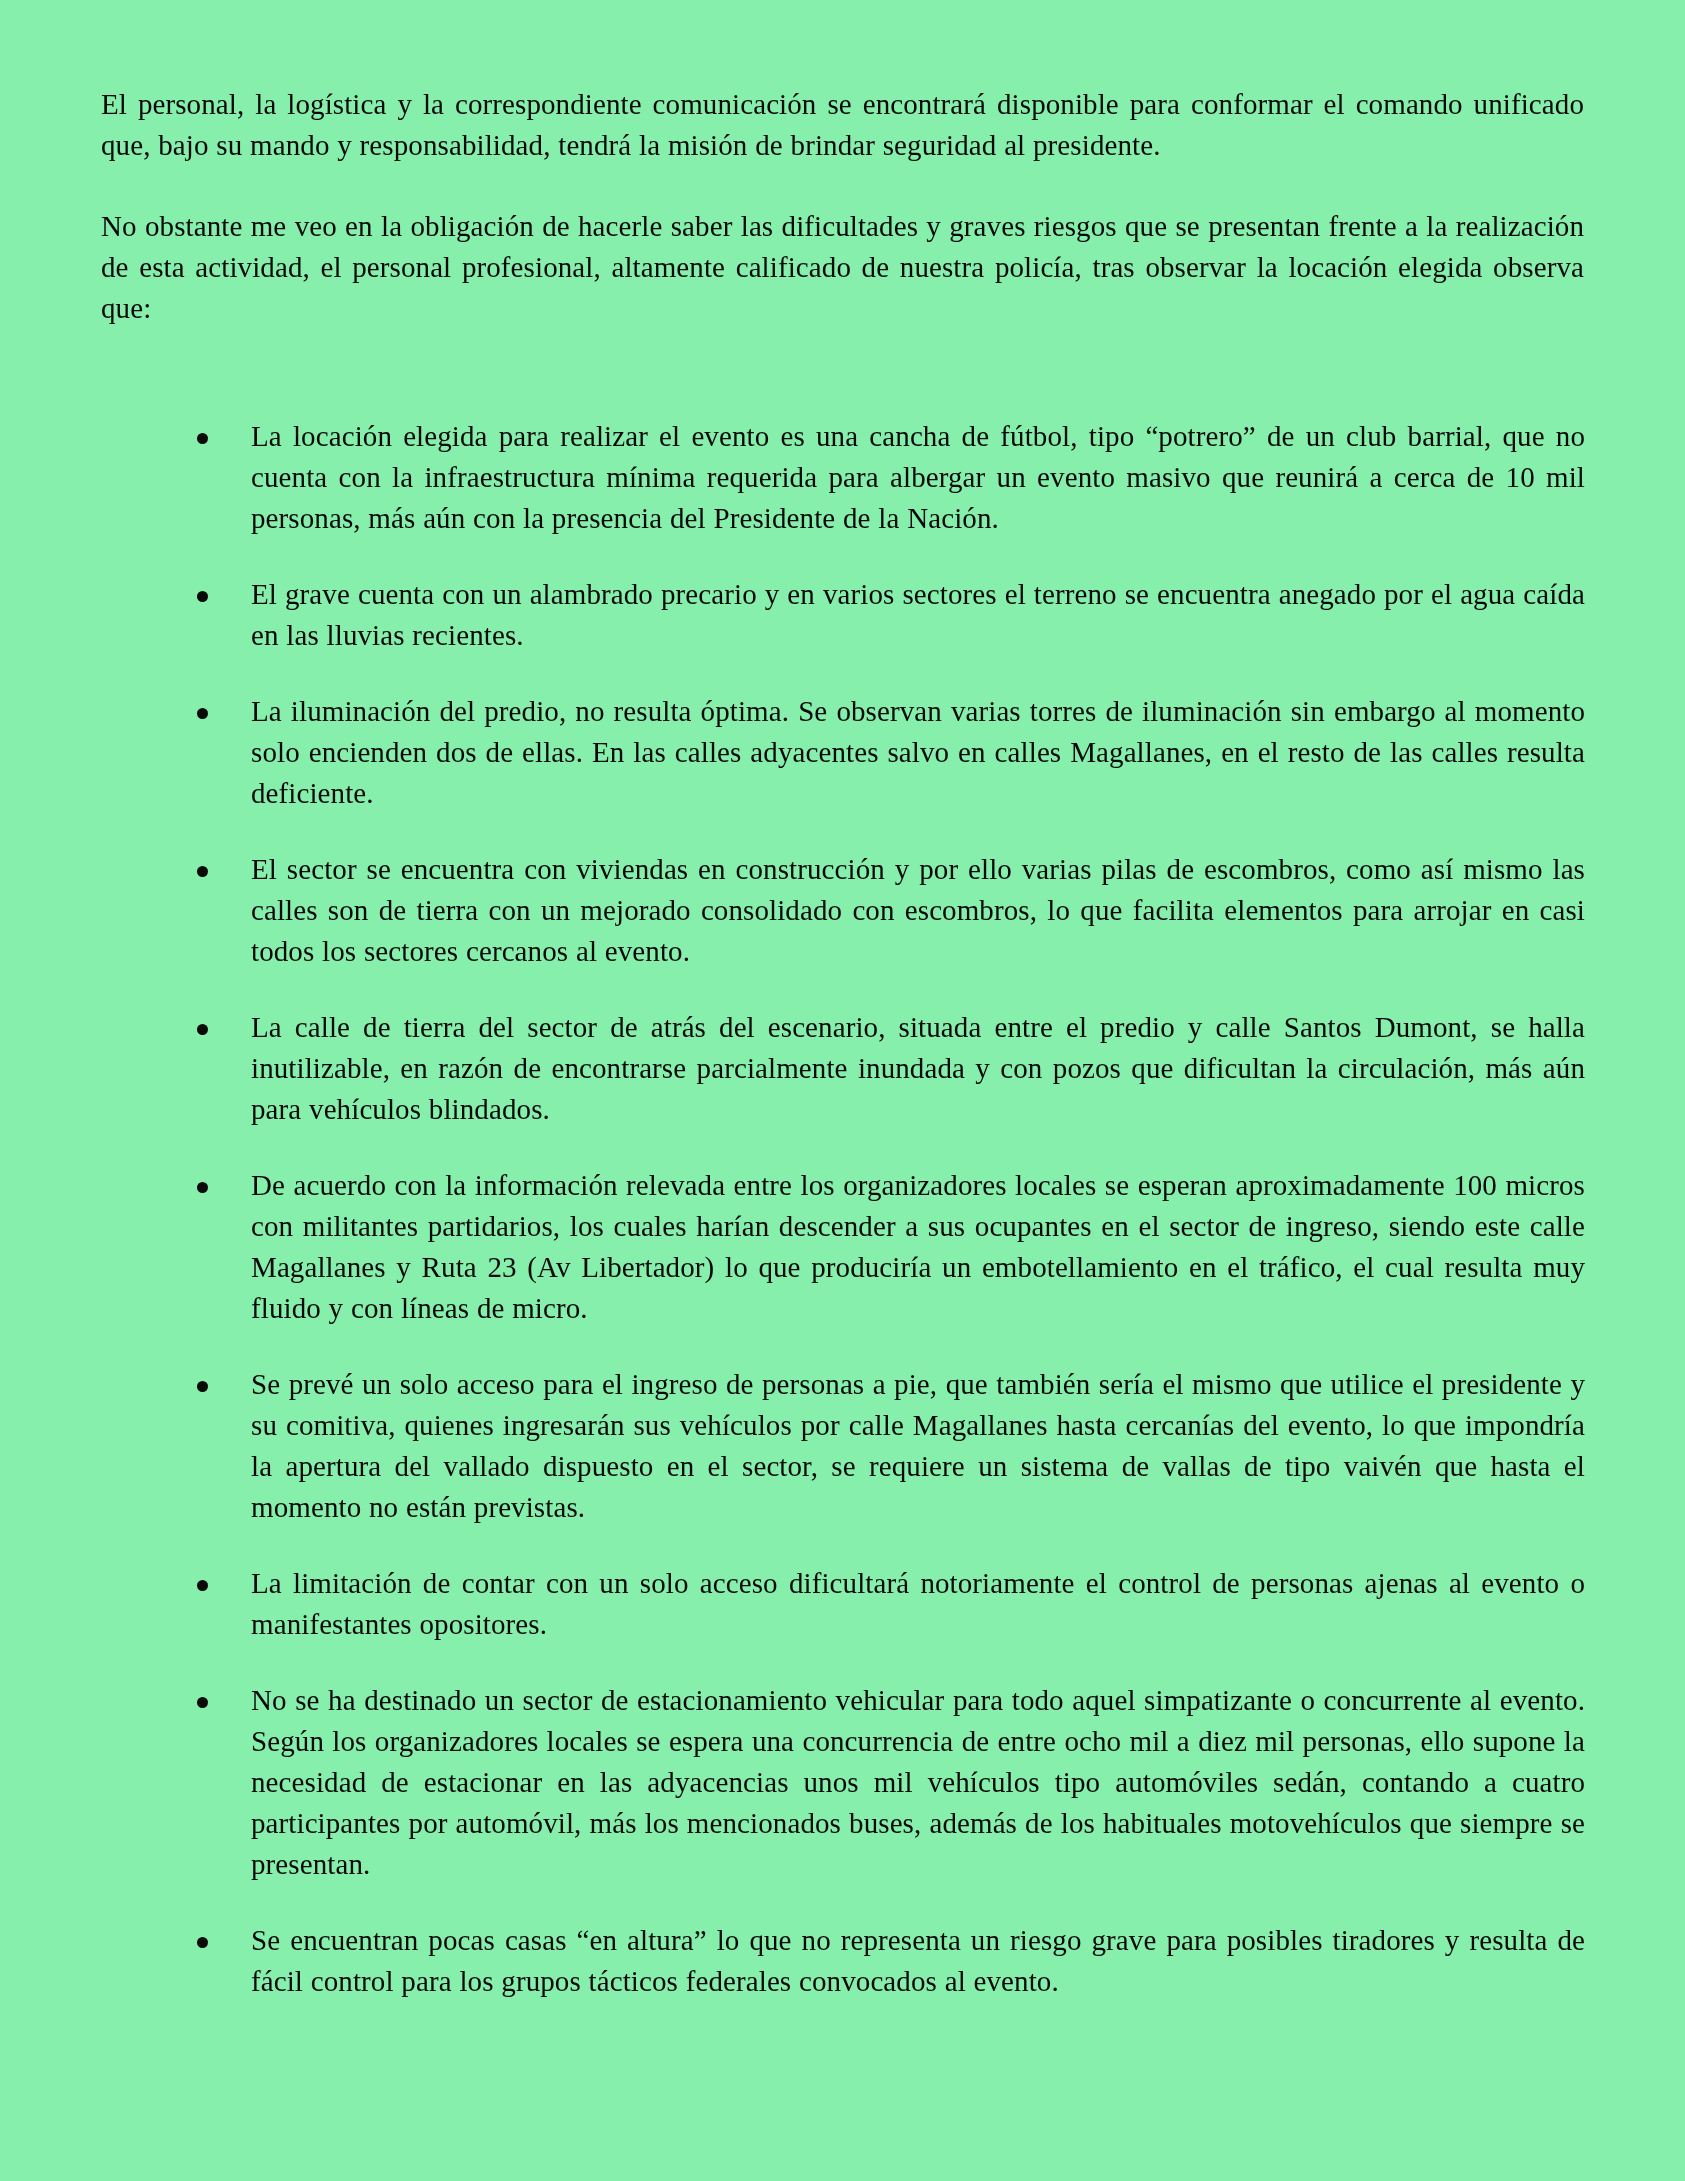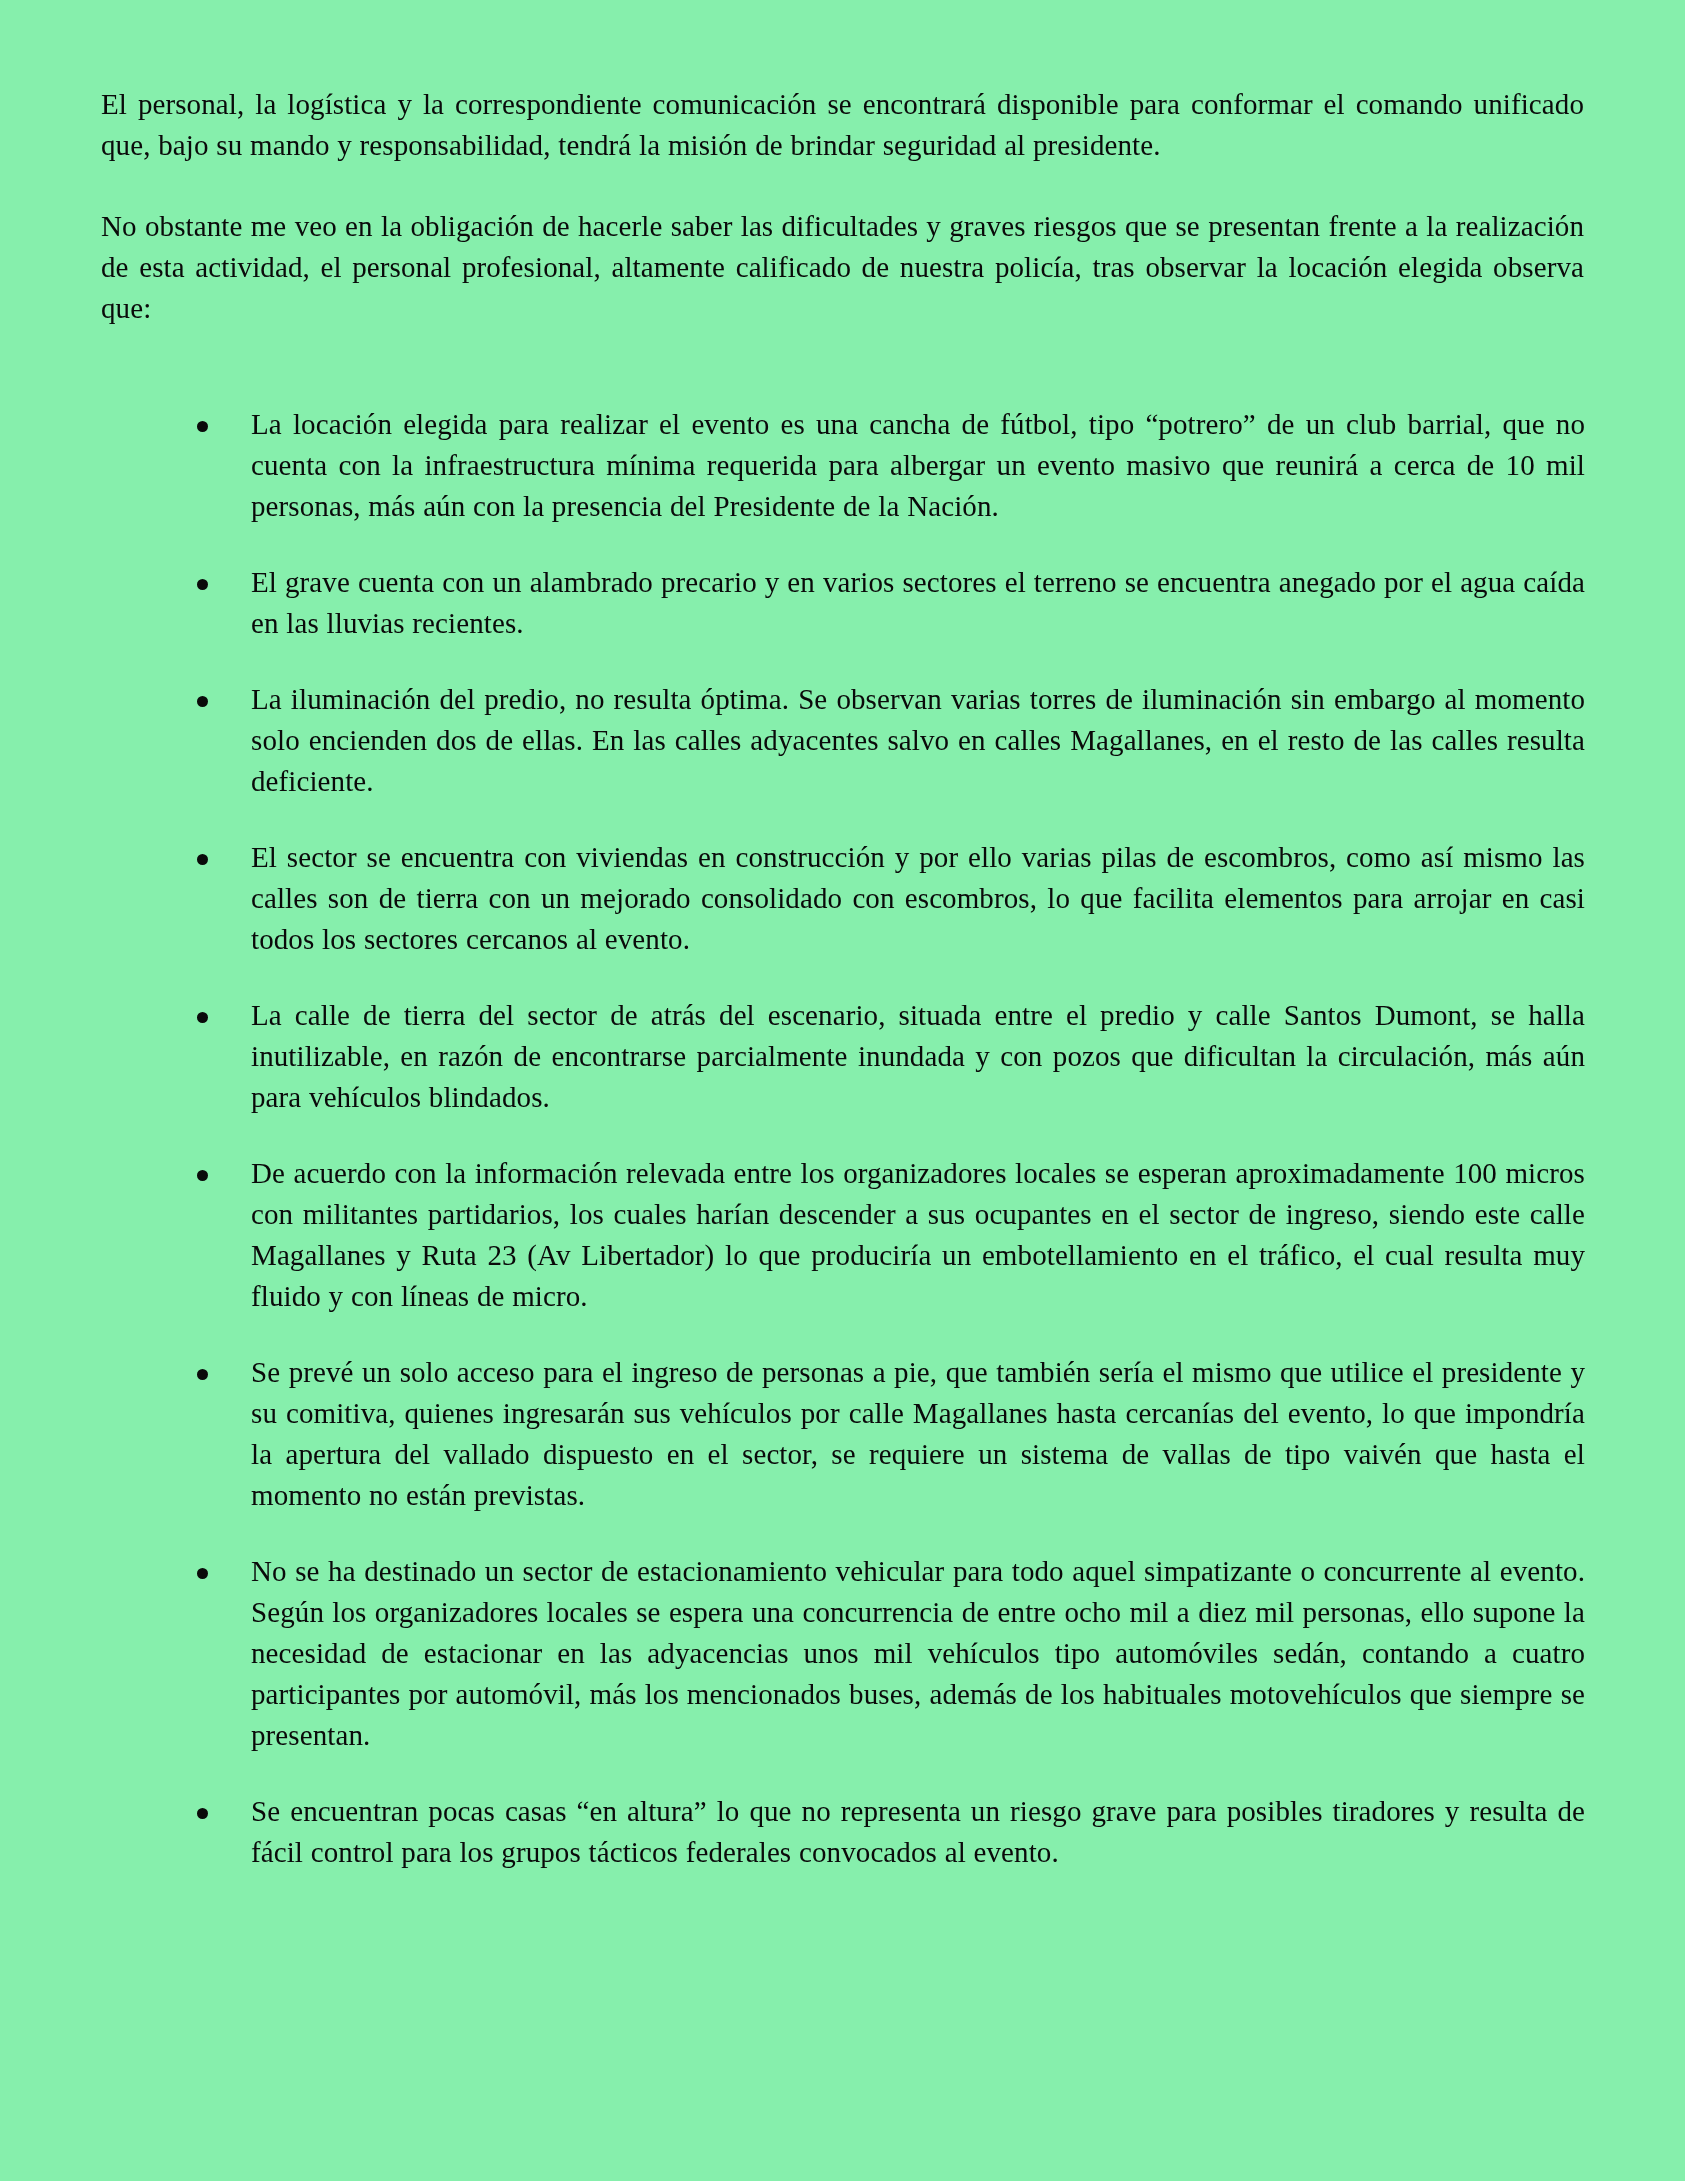--- a/index.html
+++ b/index.html
@@ -29,21 +29,21 @@
   .para {
     font-size: 29px;
     line-height: 41px;
     text-align: justify;
     text-justify: inter-word;
     margin: 0 0 40px 0;
     letter-spacing: 0.1px;
     word-spacing: 0.4px;
   }
   .para:last-of-type {
-    margin-bottom: 0;
+    margin-bottom: 12px;
   }
   .spacer-before-list {
     height: 75px;
   }
   ul.bullets {
     list-style: none;
     margin: 0;
     padding: 0;
     width: 1397px;
     margin-left: 87px;
@@ -113,20 +113,24 @@
       <li>
         <span class="marker"></span>
         <span class="btext">De acuerdo con la información relevada entre los organizadores locales se esperan aproximadamente 100 micros con militantes partidarios, los cuales harían descender a sus ocupantes en el sector de ingreso, siendo este calle Magallanes y Ruta 23 (Av Libertador) lo que produciría un embotellamiento en el tráfico, el cual resulta muy fluido y con líneas de micro.</span>
       </li>
       <li>
         <span class="marker"></span>
         <span class="btext">Se prevé un solo acceso para el ingreso de personas a pie, que también sería el mismo que utilice el presidente y su comitiva, quienes ingresarán sus vehículos por calle Magallanes hasta cercanías del evento, lo que impondría la apertura del vallado dispuesto en el sector, se requiere un sistema de vallas de tipo vaivén que hasta el momento no están previstas.</span>
       </li>
       <li>
         <span class="marker"></span>
+        <span class="btext">La limitación de contar con un solo acceso dificultará notoriamente el control de personas ajenas al evento o manifestantes opositores.</span>
+      </li>
+      <li>
+        <span class="marker"></span>
         <span class="btext">No se ha destinado un sector de estacionamiento vehicular para todo aquel simpatizante o concurrente al evento. Según los organizadores locales se espera una concurrencia de entre ocho mil a diez mil personas, ello supone la necesidad de estacionar en las adyacencias unos mil vehículos tipo automóviles sedán, contando a cuatro participantes por automóvil, más los mencionados buses, además de los habituales motovehículos que siempre se presentan.</span>
       </li>
       <li>
         <span class="marker"></span>
         <span class="btext">Se encuentran pocas casas “en altura” lo que no representa un riesgo grave para posibles tiradores y resulta de fácil control para los grupos tácticos federales convocados al evento.</span>
       </li>
     </ul>
 
   </div>
 </div>

